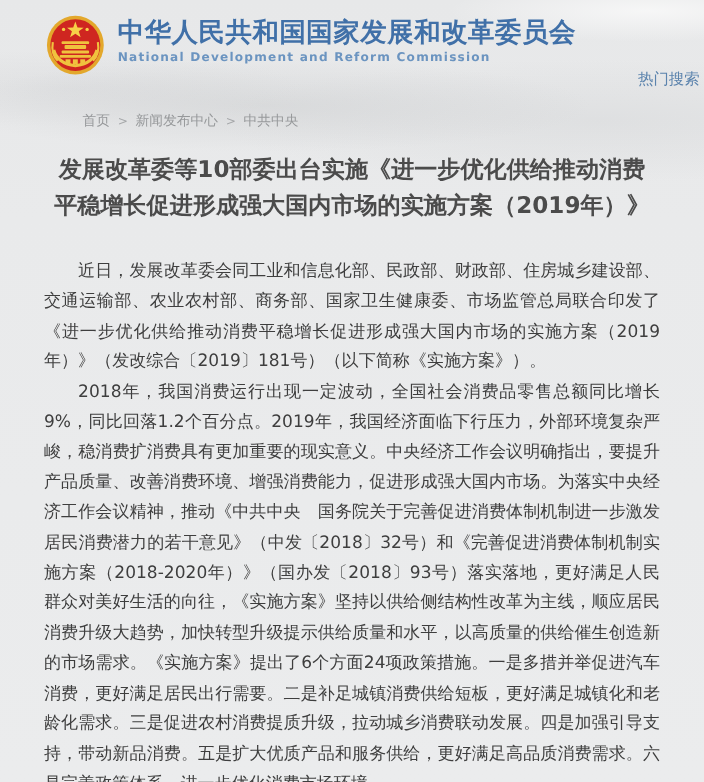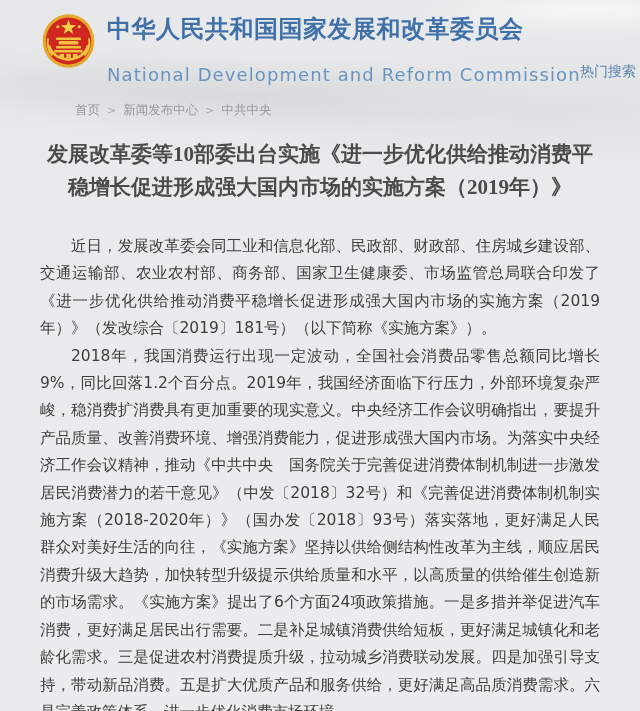--- a/index.html
+++ b/index.html
@@ -22,22 +22,22 @@
     position: absolute; left: 40px; top: 11px;
     display: flex; align-items: flex-start; cursor: pointer;
   }
   .emblem { width: 57px; height: 60px; margin-right: 10px; flex: 0 0 auto; }
   .org-names { padding-top: 5px; }
   .org-zh {
     font-size: 24px; font-weight: bold; color: #4070a8;
     letter-spacing: 0.5px; line-height: 1.15; white-space: nowrap;
   }
   .org-en {
-    font-size: 18px; color: #6b94c0; letter-spacing: 1.1px;
-    margin-top: 20px; white-space: nowrap;
+    font-size: 11px; color: #6b94c0; letter-spacing: 1.1px;
+    margin-top: 1px; white-space: nowrap; font-weight: bold;
   }
   .hot-search {
     position: absolute; right: 4px; top: 63px;
     font-size: 14px; color: #5b83ad; cursor: pointer; white-space: nowrap;
   }
 
   
   .breadcrumb {
     position: absolute; left: 40px; top: 102px;
     font-size: 12.5px; color: #96989a; display: flex; align-items: center; margin-left: 35px;
@@ -45,21 +45,20 @@
   .crumb { cursor: pointer; color: #96989a; }
   .crumb-sep { margin: 0 7px; color: #a5a7a9; font-size: 11px; }
 
   
   .article { position: absolute; left: 0; top: 128px; width: 640px; }
   .article-title {
     margin: 10px 46px 0;
     text-align: center;
     font-size: 21px; font-weight: bold; color: #4b4b4b;
     line-height: 32.5px;
-    font-family: Liberation Serif, serif;
   }
   .article-body {
     margin: 30px 40px 0;
     font-size: 15.5px; line-height: 27.4px; color: #3e3e3e;
     text-align: justify;
   }
   .article-body p { text-indent: 2em; margin: 0; }
 </style>
 </head>
 <body>

